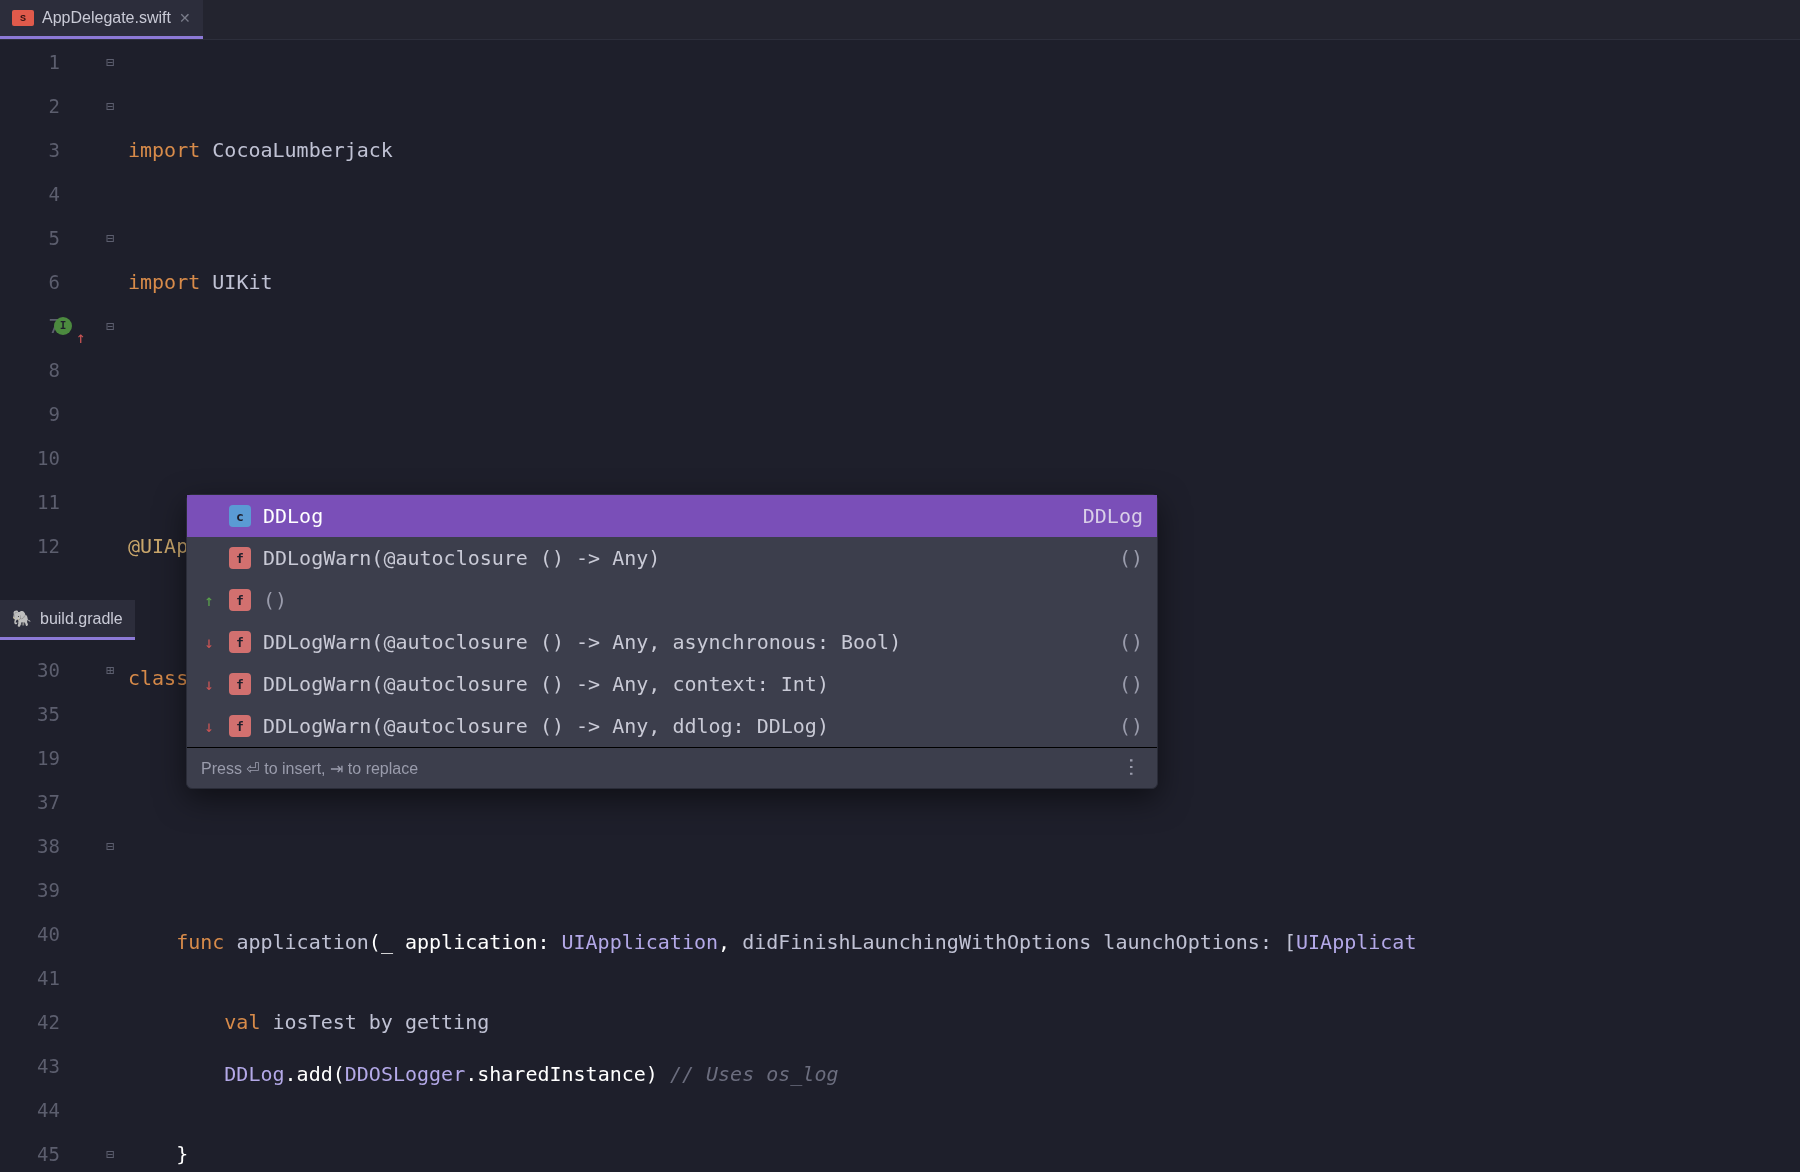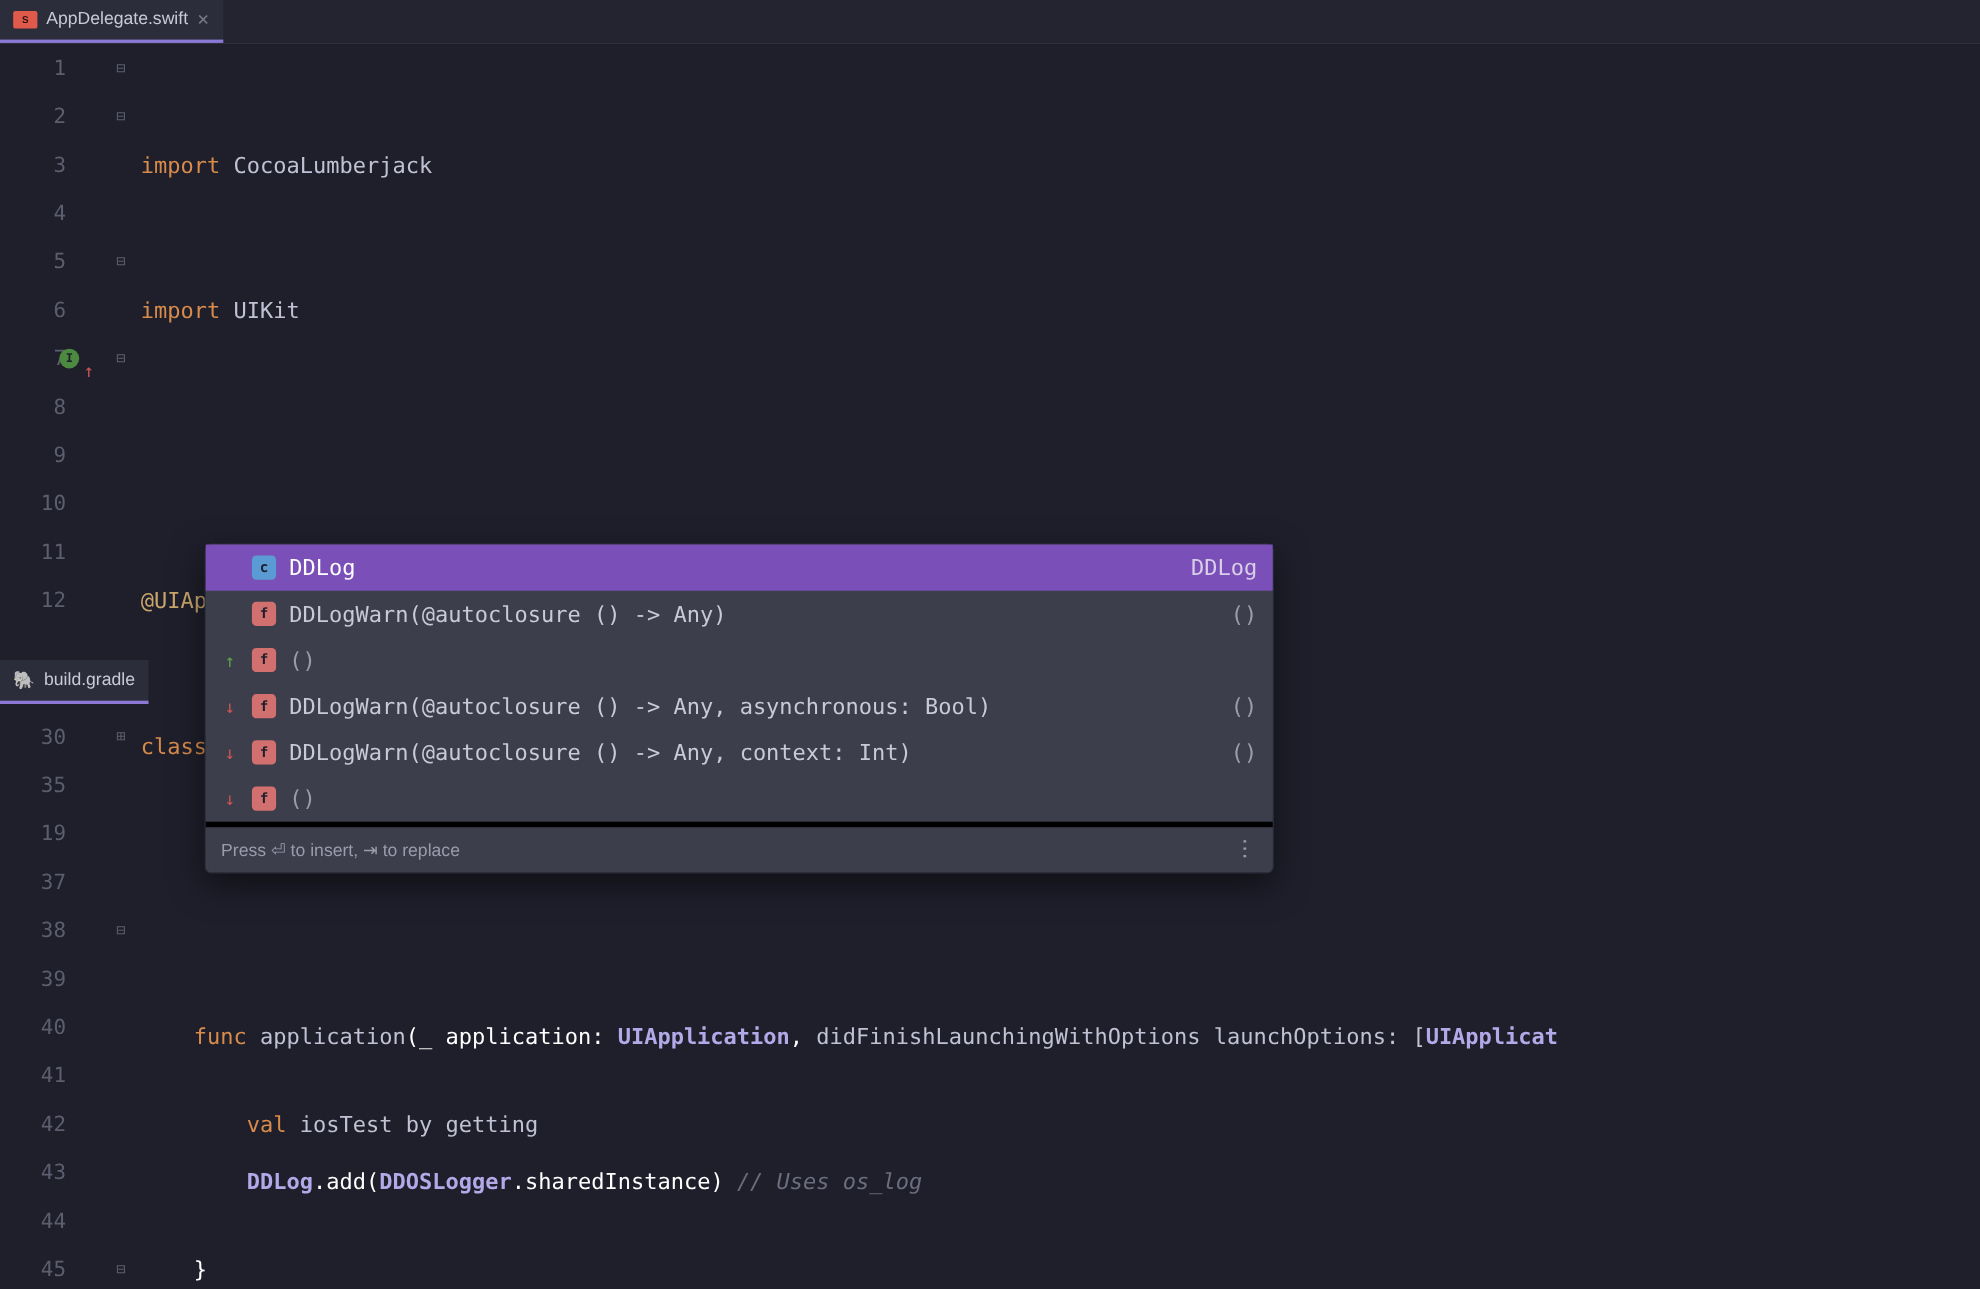--- a/index.html
+++ b/index.html
@@ -98,21 +98,21 @@
   .code {
     position:absolute;
     left: 128px;
     top: 0;
     right:0;
     line-height: 44px;
     white-space: pre;
   }
   .code .row { height:44px; }
   .kw { color:#d88b4a; }
-  .type { color:#b4a9e8;font-weight:bold; }
+  .type { color:#b4a9e8; }
   .fn  { color:#c0c2d4; }
   .id  { color:#c0c2d4; }
   .cmt { color:#6b6d7e; font-style: italic; }
   .anno{ color:#c9a66b; }
   .punc{ color:#ffffff; }
 
   
   .popup {
     position:absolute;
     left: 186px;
@@ -148,21 +148,21 @@
   .popup .item .kind.f { background:#d2706f; }
   .popup .item .label { flex:1; white-space:pre; }
   .popup .item .right { color:#9a9cac; font-family:monospace; }
   .popup .item.selected .right { color:#d9cfe8; }
   .popup .footer {
     display:flex; align-items:center; justify-content:space-between;
     padding:8px 14px;
     color:#9a9cac;
     font-family: -apple-system, "Segoe UI", sans-serif;
     font-size:16px;
-    border-top:5px solid #000000;
+    border-top:1px solid #000000;
   }
   .popup .more {
     color:#9a9cac;
     font-size:20px;
     letter-spacing:2px;
     transform: rotate(90deg);
   }
 </style>
 </head>
 <body>
@@ -300,20 +300,21 @@
     </div>
     <div class="item">
       <span class="arrow down">↓</span>
       <span class="kind f">f</span>
       <span class="label">DDLogWarn(@autoclosure () -&gt; Any, context: Int)</span>
       <span class="right">()</span>
     </div>
     <div class="item">
       <span class="arrow down">↓</span>
       <span class="kind f">f</span>
+      <span class="label">DDLogWarn(@autoclosure () -&gt; Any, ddlog: DDLog)</span>
       <span class="right">()</span>
     </div>
     <div class="footer">
       <span>Press ⏎ to insert, ⇥ to replace</span>
       <span class="more">⋯</span>
     </div>
   </div>
 
 </div>
 

